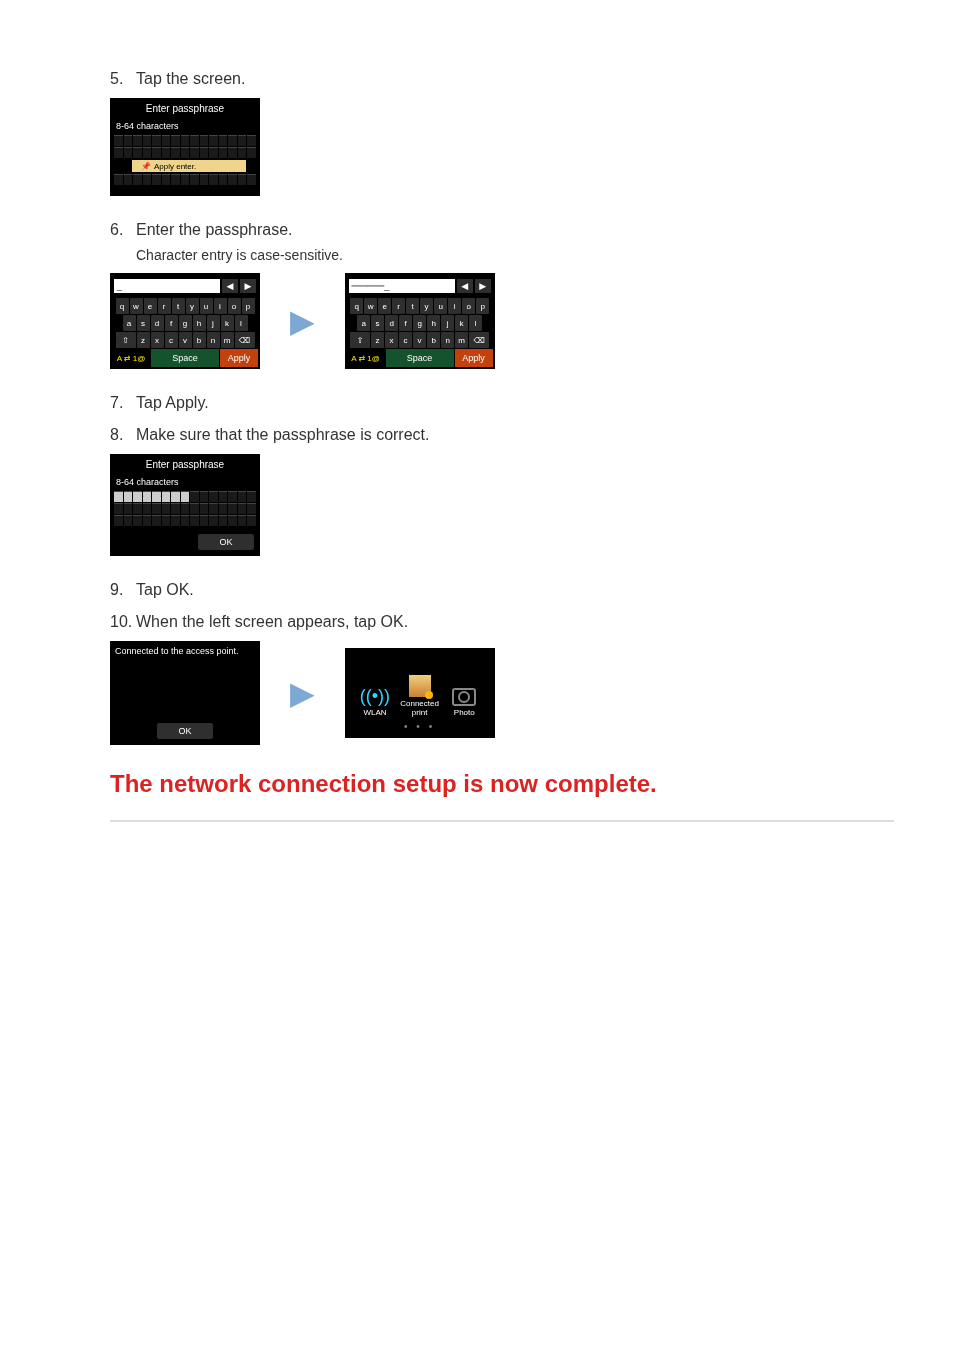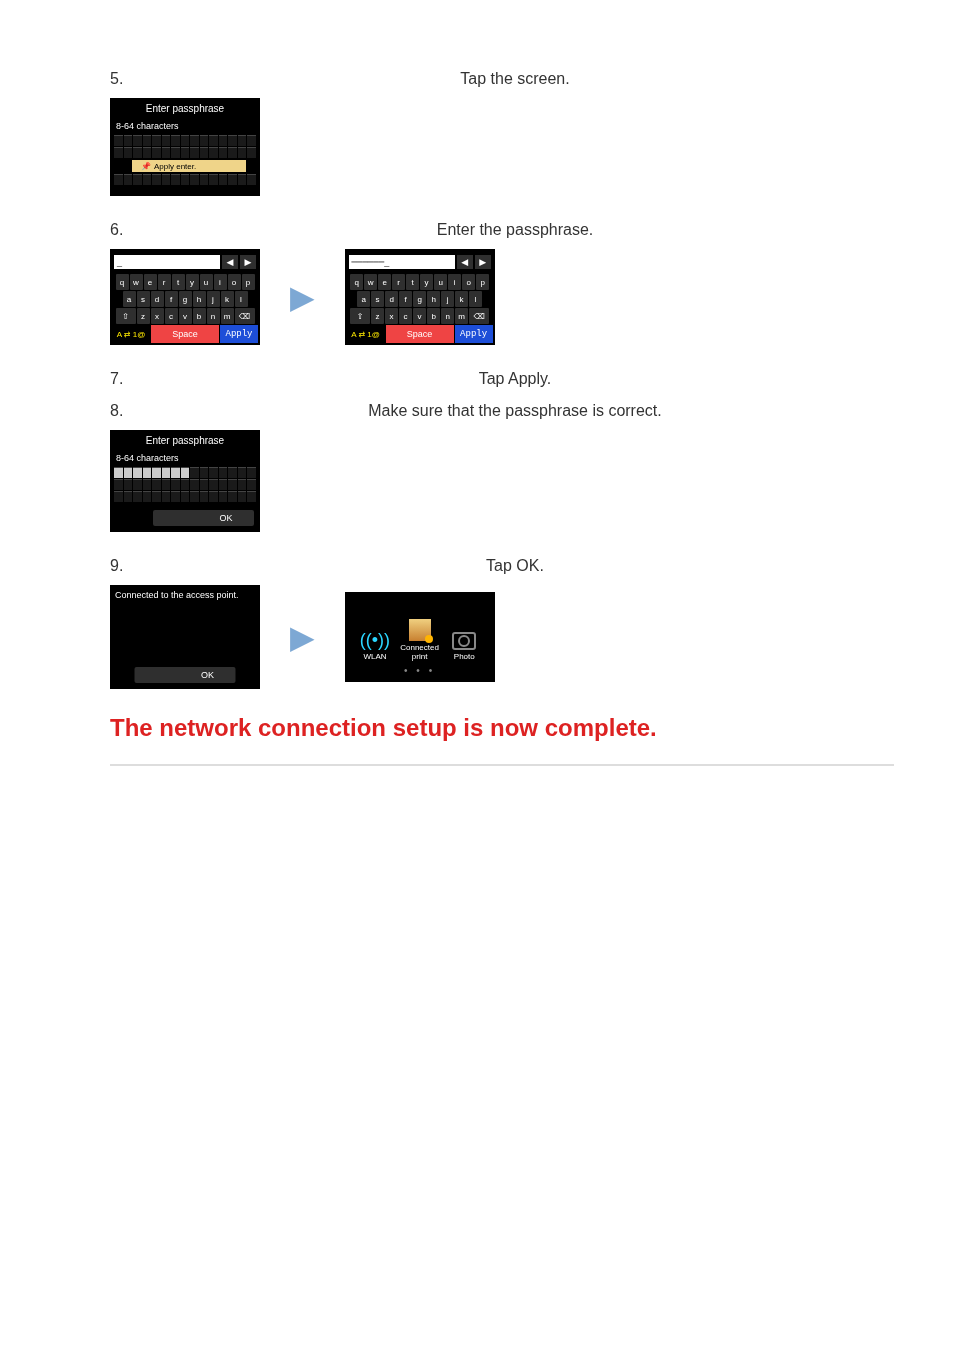--- a/index.html
+++ b/index.html
@@ -35,21 +35,21 @@
   .step {
     display: flex;
     margin-bottom: 8px;
     font-size: 16px;
     color: #333;
   }
   .step-num {
     min-width: 26px;
     text-align: left;
   }
-  .step-text { flex: 1; text-align: center; }
+  .step-text { flex: 1; }
   .sub-text {
     font-size: 14px;
     color: #333;
     margin-left: 26px;
     margin-bottom: 10px;
   }
   .screen-group {
     margin: 10px 0 25px 0;
     display: flex;
     align-items: center;
@@ -82,37 +82,36 @@
   .mode-key {
     background: #000;
     color: #ffea00;
     font-size: 8px;
     width: 38px;
     display: flex;
     align-items: center;
     justify-content: center;
   }
   .space-key {
-    background: #ef4444;
+    background: #14532d;
     color: #fff;
     font-size: 9px;
     flex: 1;
     display: flex;
     align-items: center;
     justify-content: center;
   }
   .apply-key {
-    background: #1d4ed8;
+    background: #c2410c;
     color: #fff;
     font-size: 9px;
     width: 38px;
     display: flex;
     align-items: center;
     justify-content: center;
-    font-family: Liberation Mono, monospace;
   }
   .input-bar {
     display: flex;
     background: #000;
     height: 18px;
     align-items: center;
     padding: 2px;
     gap: 2px;
   }
   .input-field {
@@ -192,21 +191,20 @@
     background: #2f2f2f;
     color: #fff;
     font-size: 9px;
     width: 56px;
     height: 16px;
     margin: 4px auto 6px;
     display: flex;
     align-items: center;
     justify-content: center;
     border-radius: 2px;
-    padding-left: 45px;
   }
   .connect-screen {
     background: #000;
     width: 150px;
     height: 104px;
     position: relative;
     color: #fff;
     font-size: 9px;
     padding: 5px;
     box-sizing: border-box;
@@ -353,20 +351,21 @@
               <div class="cell"></div>
             </div>
         </div>
       </div>
     </div>
 
     <div class="step">
       <div class="step-num">6.</div>
       <div class="step-text">Enter the passphrase.</div>
     </div>
+    <div class="sub-text">Character entry is case-sensitive.</div>
 
     <div class="screen-group">
 
       <div class="screen" style="padding:2px;">
         <div class="input-bar">
           <div class="input-field">_</div>
           <div class="nav-btn">◀</div>
           <div class="nav-btn">▶</div>
         </div>
         <div>
@@ -535,20 +534,24 @@
           <div class="ok-btn" style="margin:3px 0 0 0;">OK</div>
         </div>
       </div>
     </div>
 
     <div class="step">
       <div class="step-num">9.</div>
       <div class="step-text">Tap OK.</div>
     </div>
 
+    <div class="step" style="margin-top:14px;">
+      <div class="step-num">10.</div>
+      <div class="step-text">When the left screen appears, tap OK.</div>
+    </div>
 
     <div class="screen-group">
       <div class="connect-screen">
         <div class="msg">Connected to the access point.</div>
         <div class="ok-btn">OK</div>
       </div>
 
       <div class="big-arrow">▶</div>
 
       <div class="home-screen">

